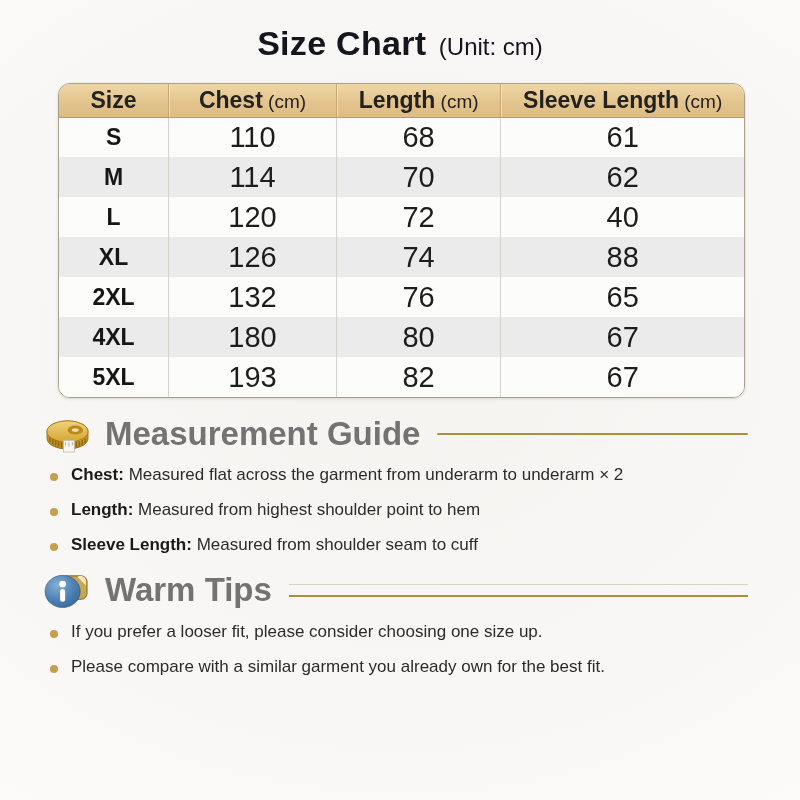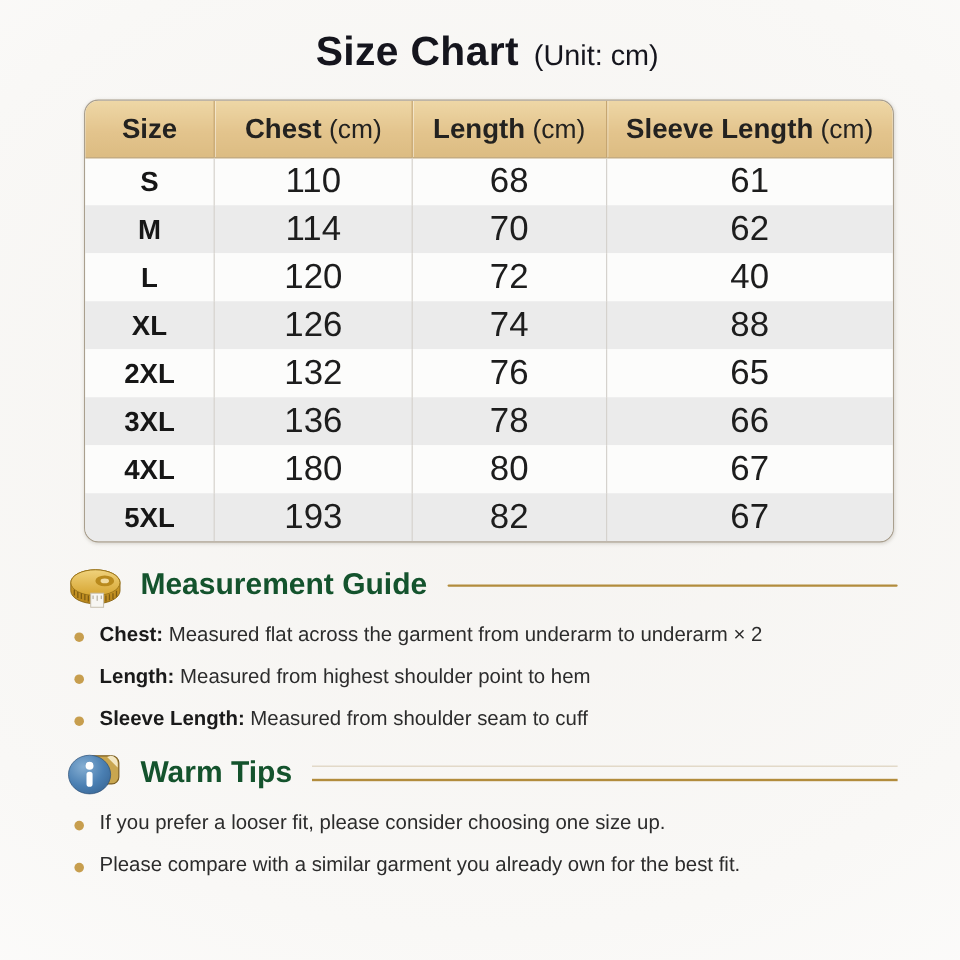--- a/index.html
+++ b/index.html
@@ -3,21 +3,21 @@
 <meta charset="utf-8">
 <style>
   * { margin:0; padding:0; box-sizing:border-box; }
   html,body { width:800px; height:800px; }
   body {
     font-family:"Liberation Sans", sans-serif;
     color:#222;
     background:radial-gradient(120% 95% at 50% 45%, #f5f3f0 0%, #f9f8f6 55%, #ffffff 100%);
     overflow:hidden;
   }
-  .page { width:800px; height:800px;padding-left:12px; }
+  .page { width:800px; height:800px; }
 
   
   .title { text-align:center; padding-top:24px; white-space:nowrap; }
   .title-main { font-size:34px; font-weight:700; color:#15151d; letter-spacing:.3px; }
   .title-unit { font-size:24px; font-weight:400; color:#15151d; margin-left:8px; }
 
   
   .table-wrap {
     margin:20px 55px 0 58px;
     border:1px solid #a99f8e;
@@ -27,47 +27,47 @@
     box-shadow:0 1px 3px rgba(110,100,80,.22);
   }
   table { width:100%; border-collapse:collapse; table-layout:fixed; }
   col.c-size   { width:16%; }
   col.c-chest  { width:24.5%; }
   col.c-length { width:24%; }
   col.c-sleeve { width:35.5%; }
 
   thead th {
     background:linear-gradient(180deg,#eed7a6 0%,#e3c48d 55%,#dcbc82 100%);
-    height:47px;
+    height:33px;
     font-size:23px; font-weight:700; color:#232220;
     text-align:center; vertical-align:middle;
     border-bottom:1px solid #b79a64;
   }
   thead th + th { border-left:1px solid #c6a671; box-shadow:inset 1px 0 0 rgba(255,255,255,.45); }
-  .h-unit { font-weight:400; font-size:22px; }
+  .h-unit { font-weight:400; font-size:19px; }
 
   tbody tr { height:40px; background:#fcfcfb; }
   tbody tr:nth-child(even) { background:#ebebeb; }
   tbody th {
     font-size:23px; font-weight:700; color:#161616;
     text-align:center; vertical-align:middle;
   }
   tbody td {
     font-size:29px; font-weight:400; color:#1d1d1d;
     text-align:center; vertical-align:middle;
     border-left:1px solid #d5d2cd;
   }
 
   
   .section { margin:0 52px 0 44px; }
   .section-head { display:flex; align-items:center; }
   .mg-head { margin-top:15px; }
   .wt-head { margin-top:4px; }
   .icon { width:47px; height:41px; flex:none; margin-right:14px; }
-  .section-title { font-size:25px; font-weight:700; color:#14532d; white-space:nowrap; }
+  .section-title { font-size:33px; font-weight:700; color:#737373; white-space:nowrap; }
   .rule { flex:1 1 auto; margin-left:17px; }
   .rule-single { height:2px; background:#b28c3c; border-radius:2px; }
   .rule-double { display:flex; flex-direction:column; gap:10px; }
   .rule-double .line-light { height:1px; background:#dcd2bd; }
   .rule-double .line-gold  { height:2px; background:#b28c3c; }
 
   ul.bullets { list-style:none; margin-top:11px; padding-left:6px; }
   ul.bullets li {
     display:flex; align-items:flex-start;
     font-size:17px; line-height:1.23; color:#2c2c2c;
@@ -128,26 +128,20 @@
             <th>XL</th>
             <td>126</td>
             <td>74</td>
             <td>88</td>
           </tr>
           <tr>
             <th>2XL</th>
             <td>132</td>
             <td>76</td>
             <td>65</td>
-          </tr>
-          <tr>
-            <th>3XL</th>
-            <td>136</td>
-            <td>78</td>
-            <td>66</td>
           </tr>
           <tr>
             <th>4XL</th>
             <td>180</td>
             <td>80</td>
             <td>67</td>
           </tr>
           <tr>
             <th>5XL</th>
             <td>193</td>

